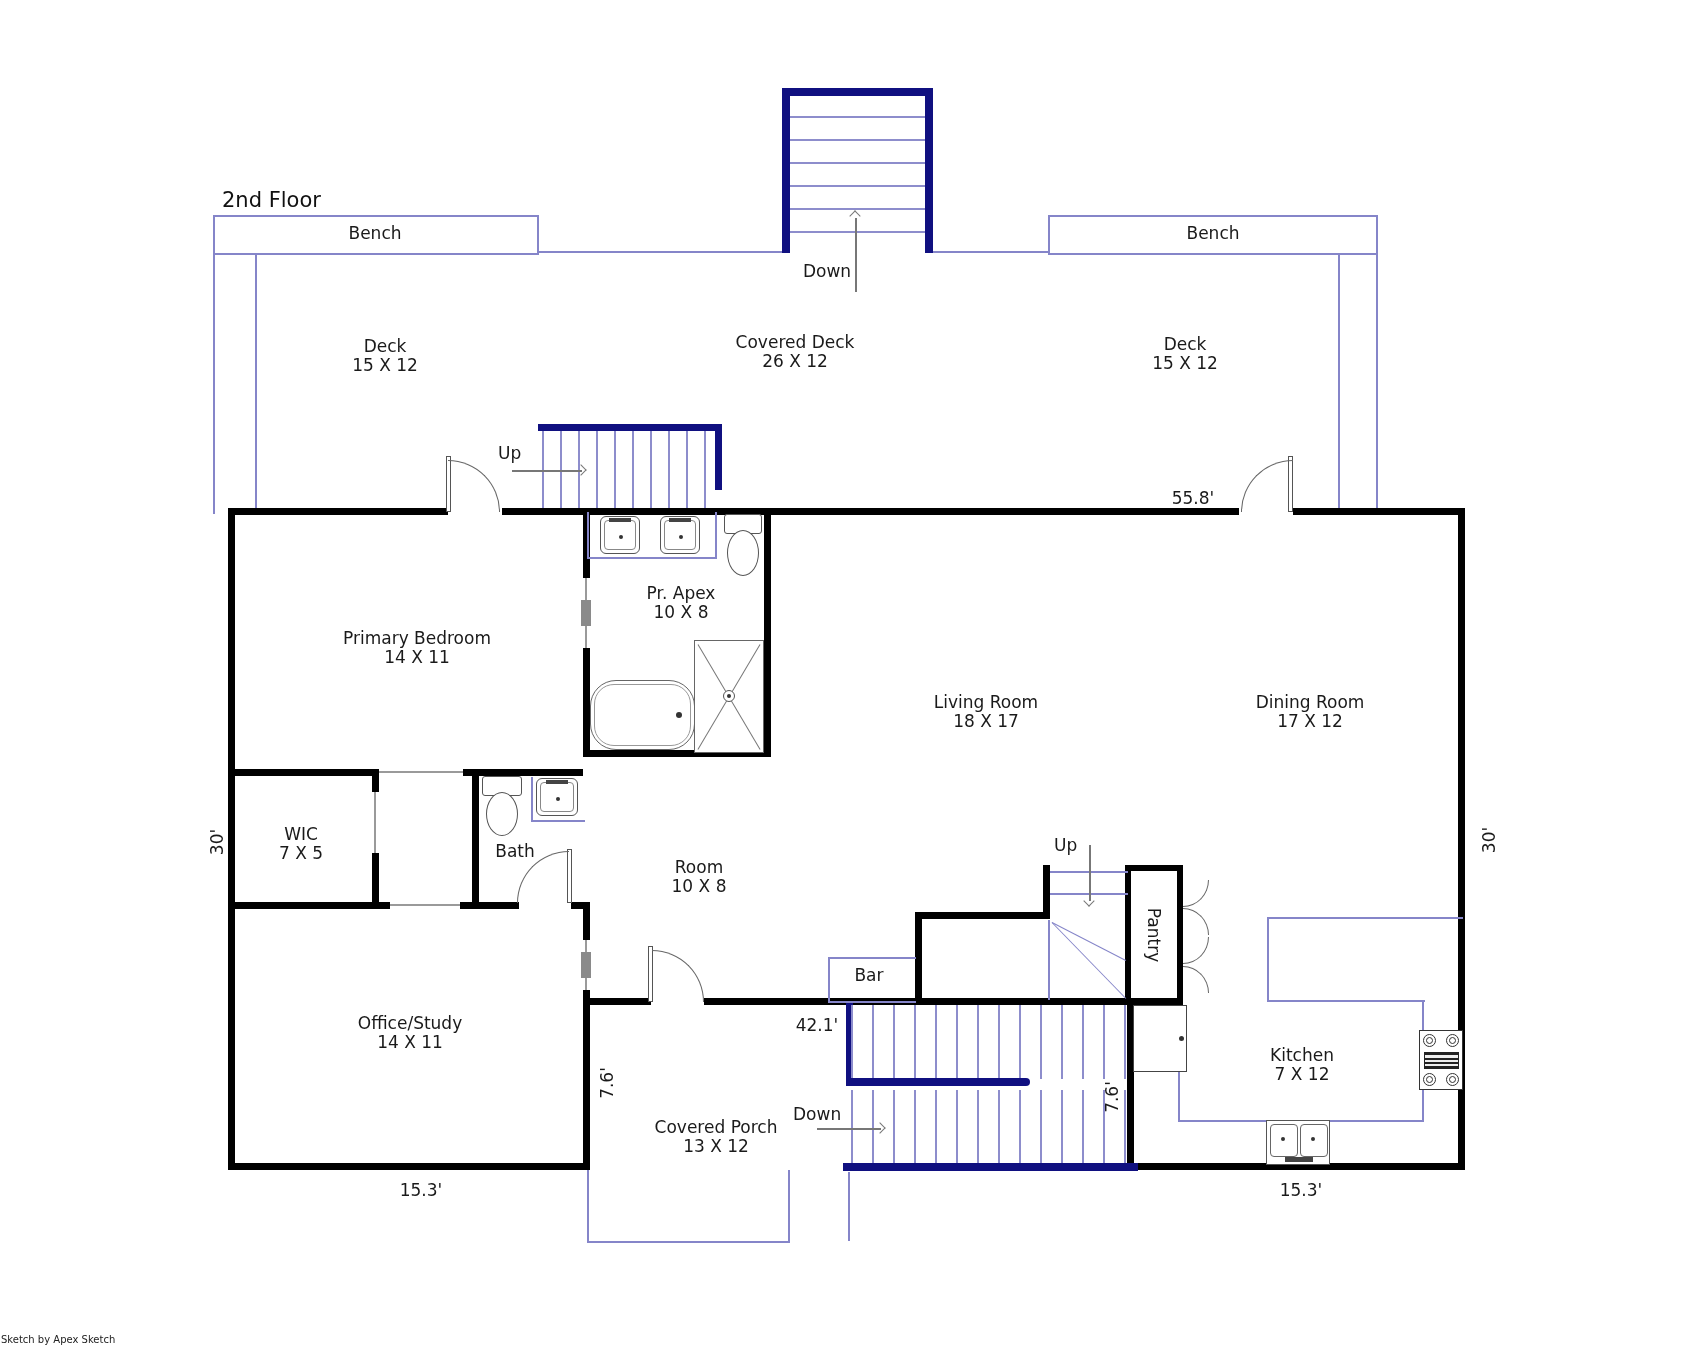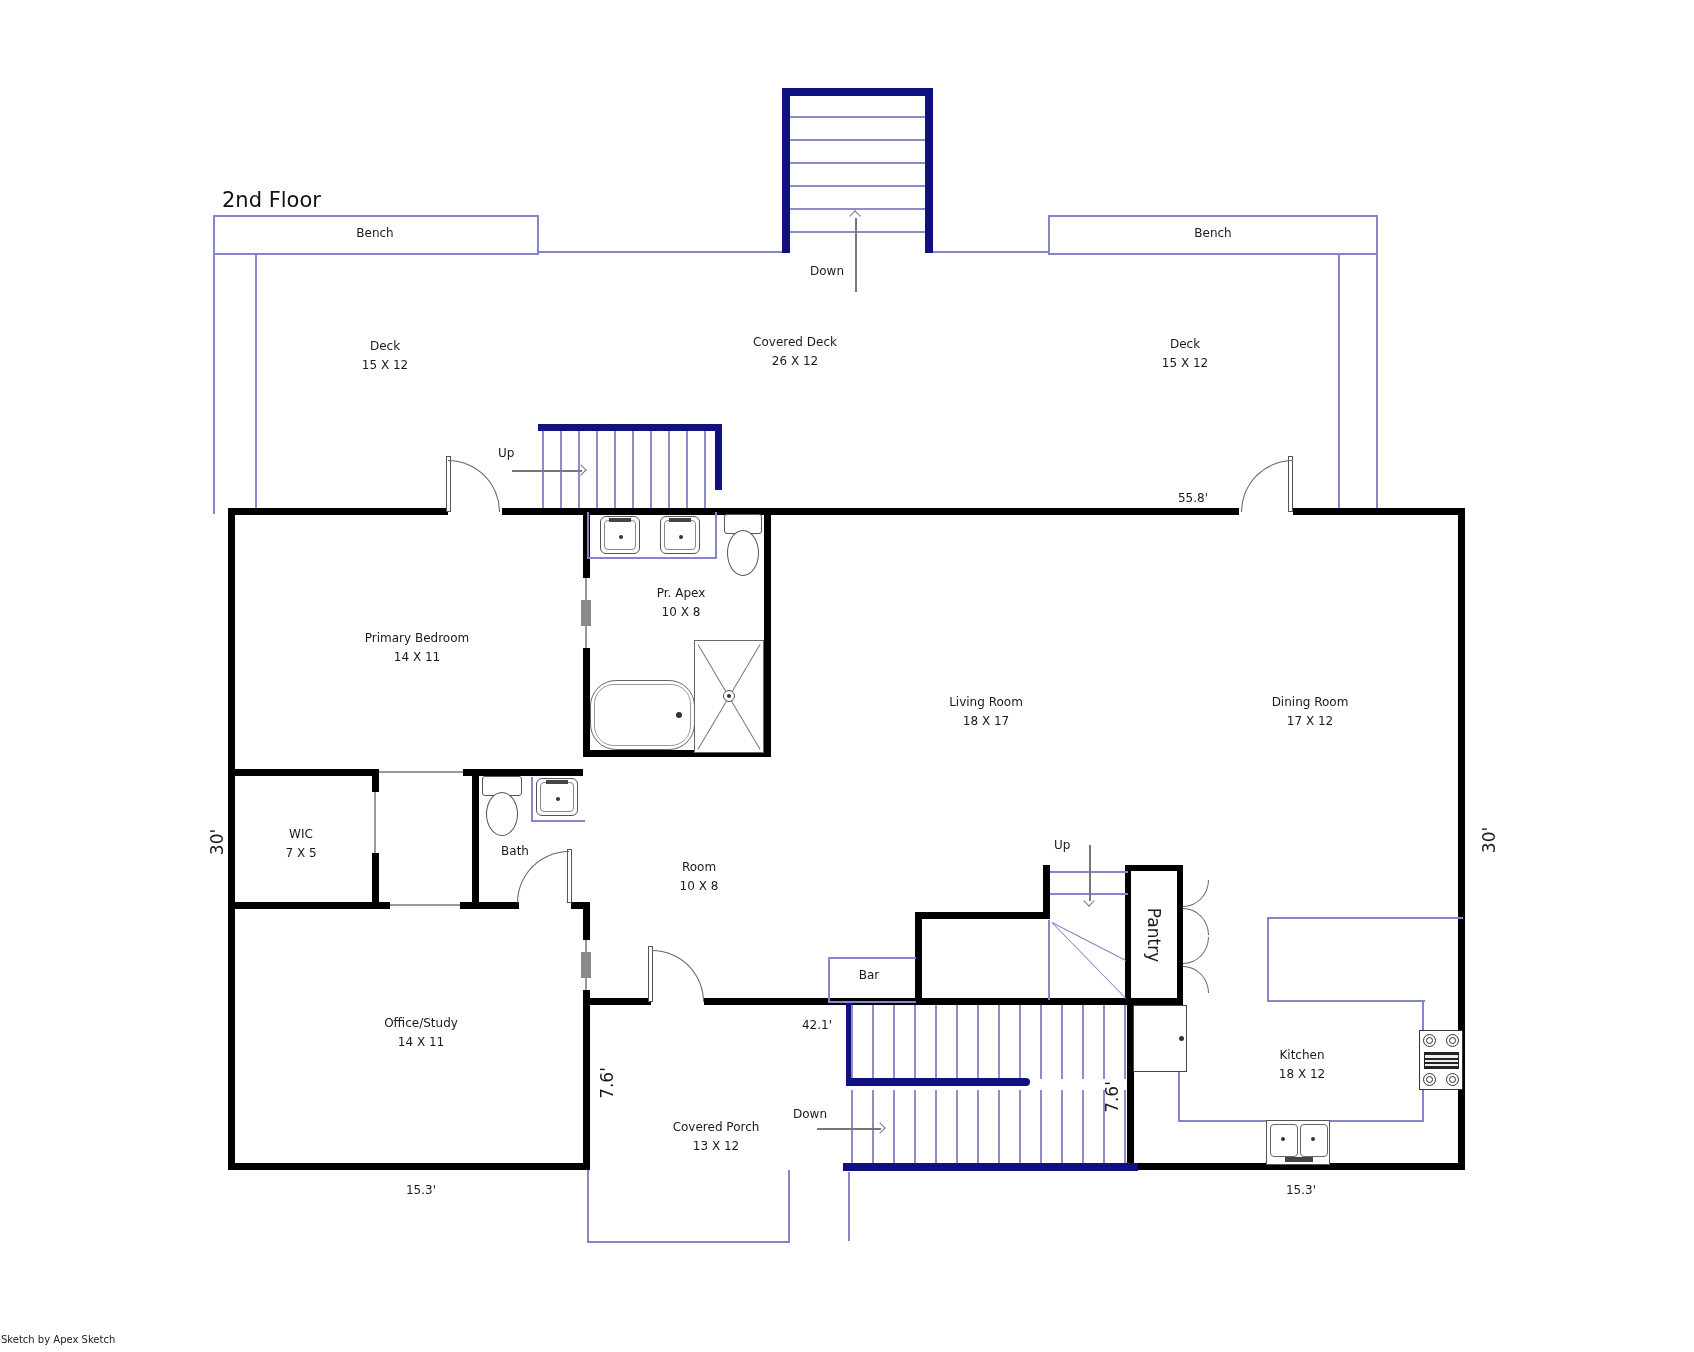--- a/index.html
+++ b/index.html
@@ -5,21 +5,21 @@
   html,body{margin:0;padding:0;background:#fff;}
   #plan{position:relative;width:1694px;height:1352px;background:#fff;overflow:hidden;
         font-family:"DejaVu Sans","Liberation Sans",sans-serif;color:#1a1a1a;}
   .abs{position:absolute;}
   .w{position:absolute;background:#000;}
   .thin{position:absolute;background:#9a9a9a;}
   .wmark{position:absolute;background:#8a8a8a;}
   .nv{position:absolute;background:#101080;}
   .pl{position:absolute;background:#8585c9;}
   .plb{position:absolute;border:2px solid #8585c9;box-sizing:border-box;background:transparent;}
-  .lbl{position:absolute;font-size:12px;line-height:19px;text-align:center;white-space:nowrap;
+  .lbl{position:absolute;font-size:17px;line-height:19px;text-align:center;white-space:nowrap;
        transform:translateX(-50%);color:#1a1a1a;}
   .lbl.plain{transform:none;text-align:left;}
   .rotccw{position:absolute;font-size:17px;white-space:nowrap;transform:translate(-50%,-50%) rotate(-90deg);}
   .rotcw{position:absolute;font-size:17px;white-space:nowrap;transform:translate(-50%,-50%) rotate(90deg);}
   .fx{position:absolute;border:1.7px solid #555;background:#fff;box-sizing:border-box;}
   .fxin{position:absolute;inset:3px;border:1px solid #888;}
   .leaf{position:absolute;background:#fff;border:1.4px solid #555;box-sizing:border-box;}
   .arc{position:absolute;box-sizing:border-box;background:transparent;}
   .aline{position:absolute;background:#777;}
   .ahead{position:absolute;width:8px;height:8px;box-sizing:border-box;transform:rotate(45deg);}
@@ -255,35 +255,35 @@
   </div>
   <div class="lbl" style="left:301px;top:825px">
     <div>WIC</div>
       <div>7 X 5</div>
   </div>
   <div class="lbl" style="left:515px;top:842px">Bath</div>
   <div class="lbl" style="left:699px;top:858px">
     <div>Room</div>
       <div>10 X 8</div>
   </div>
-  <div class="lbl" style="left:421px;top:1014px">
+  <div class="lbl" style="left:410px;top:1014px">
     <div>Office/Study</div>
       <div>14 X 11</div>
   </div>
   <div class="lbl" style="left:986px;top:693px">
     <div>Living Room</div>
       <div>18 X 17</div>
   </div>
   <div class="lbl" style="left:1310px;top:693px">
     <div>Dining Room</div>
       <div>17 X 12</div>
   </div>
   <div class="lbl" style="left:1302px;top:1046px">
     <div>Kitchen</div>
-      <div>18 X 12</div>
+      <div>7 X 12</div>
   </div>
   <div class="rotcw" style="left:1154px;top:935px">Pantry</div>
   <div class="lbl" style="left:869px;top:966px">Bar</div>
   <div class="lbl" style="left:716px;top:1118px">
     <div>Covered Porch</div>
       <div>13 X 12</div>
   </div>
 
   <div class="lbl" style="left:1193px;top:489px">55.8'</div>
   <div class="rotccw" style="left:217px;top:842px">30'</div>

